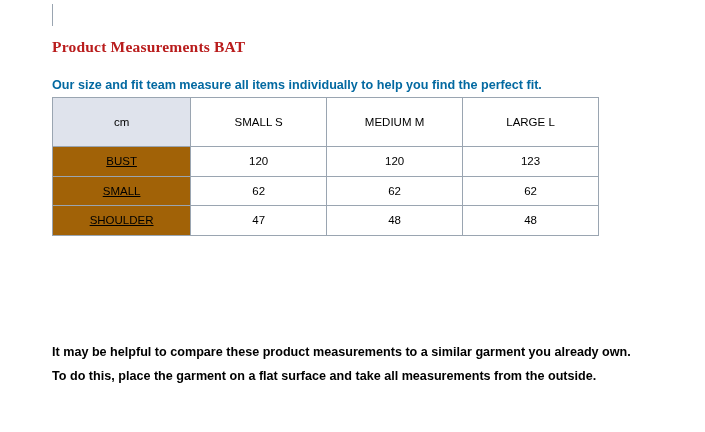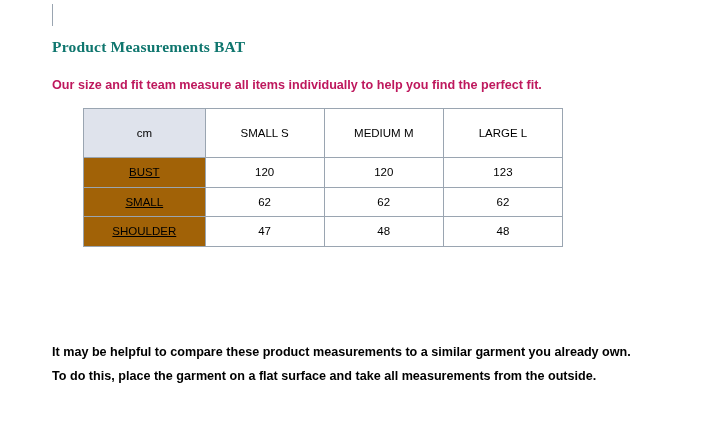--- a/index.html
+++ b/index.html
@@ -31,38 +31,37 @@
     background: #9aa5b1;
   }
   .title {
     position: absolute;
     left: 52px;
     top: 38px;
     font-family: "Liberation Serif", serif;
     font-weight: bold;
     font-size: 15.5px;
     letter-spacing: 0.2px;
-    color: #0f766e;
+    color: #b91c1c;
   }
   .subtitle {
     position: absolute;
     left: 52px;
     top: 78px;
     font-size: 12.6px;
     font-weight: bold;
-    color: #be185d;
+    color: #0369a1;
   }
   table.measurements {
     position: absolute;
     left: 52px;
-    top: 108px;
+    top: 97px;
     border-collapse: collapse;
-    width: 480px;
+    width: 547px;
     font-size: 11.5px;
-    margin-left: 31px;
   }
   table.measurements td, table.measurements th {
     border: 1px solid #9aa5b1;
     text-align: center;
     vertical-align: middle;
     font-weight: normal;
     padding: 0;
   }
   table.measurements thead td {
     height: 48px;

